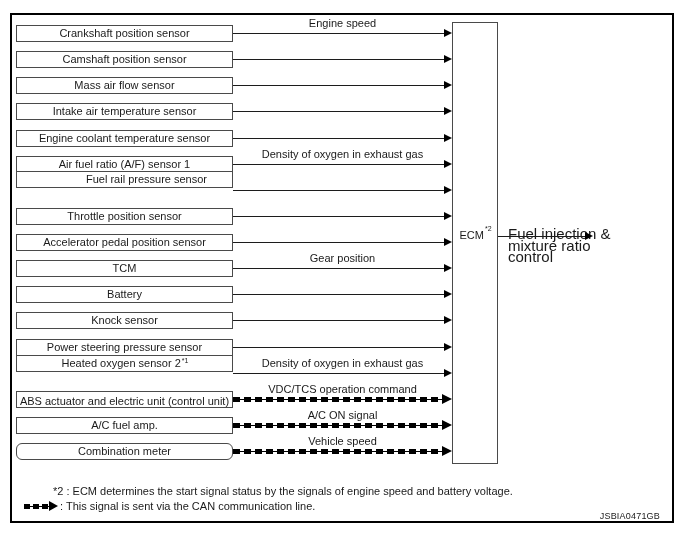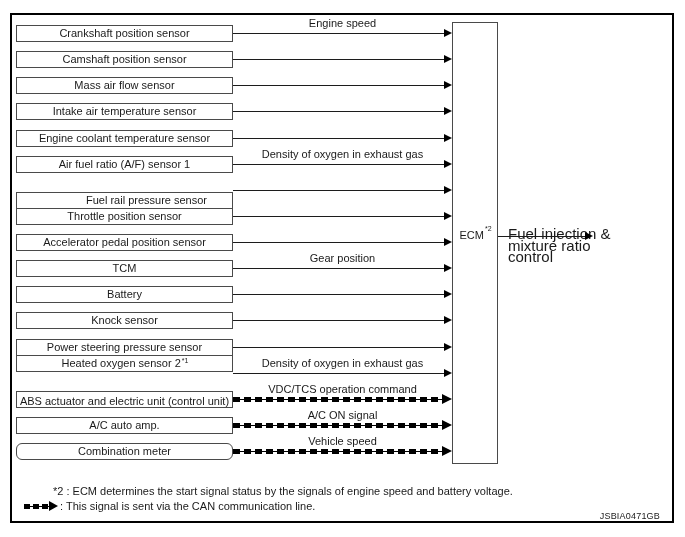--- a/index.html
+++ b/index.html
@@ -88,21 +88,21 @@
         <div class="head"></div>
       </div>
       <div class="sensor-box" style="top: 156px;">
         <span>Air fuel ratio (A/F) sensor 1</span>
       </div>
       <div class="arrow solid" style="top: 156px;">
         <div class="shaft"></div>
         <div class="head"></div>
       </div>
       <div class="signal-label" style="top: 148px;">Density of oxygen in exhaust gas</div>
-      <div class="sensor-box" style="top: 192px; padding-left: 44px;">
+      <div class="sensor-box" style="top: 171px; padding-left: 44px;">
         <span>Fuel rail pressure sensor</span>
       </div>
       <div class="arrow solid" style="top: 182px;">
         <div class="shaft"></div>
         <div class="head"></div>
       </div>
       <div class="sensor-box" style="top: 208px;">
         <span>Throttle position sensor</span>
       </div>
       <div class="arrow solid" style="top: 208px;">
@@ -156,21 +156,21 @@
       <div class="signal-label" style="top: 357px;">Density of oxygen in exhaust gas</div>
       <div class="sensor-box" style="top: 391px; align-items: flex-end;">
         <span>ABS actuator and electric unit (control unit)</span>
       </div>
       <div class="arrow can" style="top: 391px;">
         <div class="shaft"></div>
         <div class="head"></div>
       </div>
       <div class="signal-label" style="top: 383px;">VDC/TCS operation command</div>
       <div class="sensor-box" style="top: 417px;">
-        <span>A/C auto amp.</span>
+        <span>A/C fuel amp.</span>
       </div>
       <div class="arrow can" style="top: 417px;">
         <div class="shaft"></div>
         <div class="head"></div>
       </div>
       <div class="signal-label" style="top: 409px;">A/C ON signal</div>
       <div class="sensor-box" style="top: 443px; border-radius: 6px;">
         <span>Combination meter</span>
       </div>
       <div class="arrow can" style="top: 443px;">

